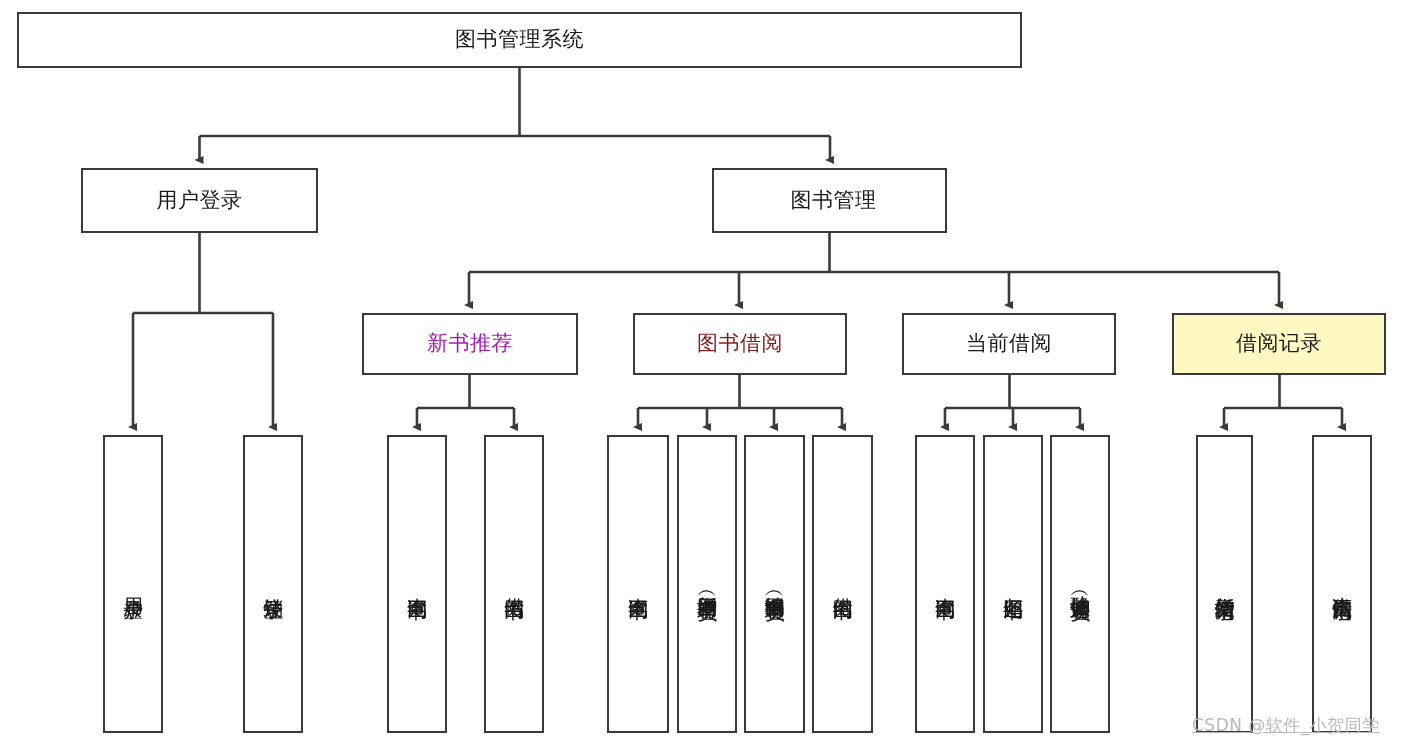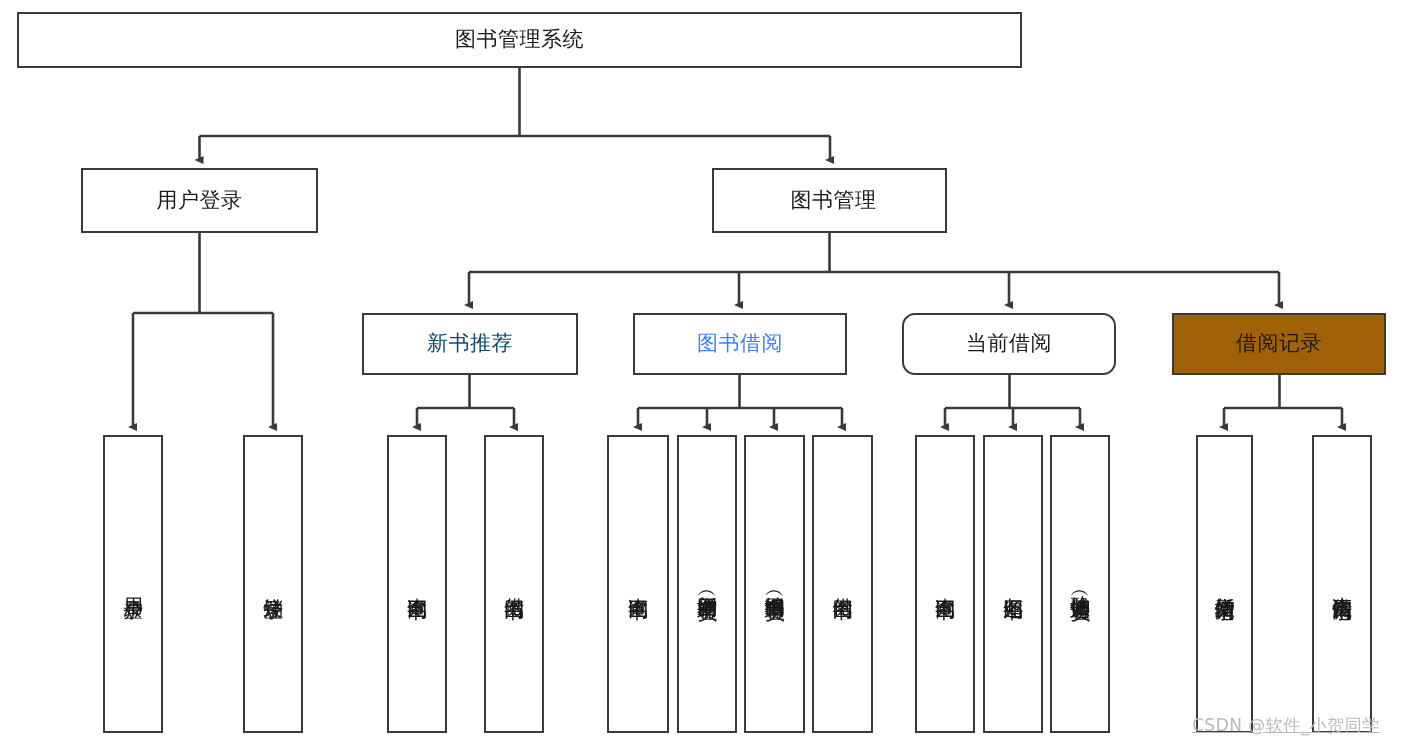--- a/index.html
+++ b/index.html
@@ -114,24 +114,24 @@
       <path d="M1224,408 L1224,427" marker-end="url(#arrow)"></path>
       <path d="M1342,408 L1342,427" marker-end="url(#arrow)"></path>
     </g>
   </svg>
 
   <div class="node horiz" id="node-root" style="left: 17px; top: 12px; width: 1005px; height: 56px; border-color: rgb(58, 58, 58); background: rgb(255, 255, 255); color: rgb(26, 26, 26);">图书管理系统</div>
 
   <div class="node horiz" id="node-l2-0" style="left: 81px; top: 168px; width: 237px; height: 65px; border-color: rgb(58, 58, 58); background: rgb(255, 255, 255); color: rgb(26, 26, 26);">用户登录</div>
   <div class="node horiz" id="node-l2-1" style="left: 712px; top: 168px; width: 235px; height: 65px; border-color: rgb(58, 58, 58); background: rgb(255, 255, 255); color: rgb(26, 26, 26); padding-left: 8px;">图书管理</div>
 
-  <div class="node horiz" id="node-l3-0" style="left: 362px; top: 313px; width: 216px; height: 62px; border-color: rgb(58, 58, 58); background: rgb(255, 255, 255); color: #0c4a6e;">新书推荐</div>
-  <div class="node horiz" id="node-l3-1" style="left: 633px; top: 313px; width: 214px; height: 62px; border-color: rgb(58, 58, 58); background: rgb(255, 255, 255); color: #3b82f6;">图书借阅</div>
-  <div class="node horiz" id="node-l3-2" style="left: 902px; top: 313px; width: 214px; height: 62px; border-color: rgb(58, 58, 58); background: rgb(255, 255, 255); color: rgb(26, 26, 26); border-radius: 13px;">当前借阅</div>
-  <div class="node horiz" id="node-l3-3" style="left: 1172px; top: 313px; width: 214px; height: 62px; border-color: rgb(58, 58, 58); background: #a16207; color: rgb(26, 26, 26);">借阅记录</div>
+  <div class="node horiz" id="node-l3-0" style="left: 362px; top: 313px; width: 216px; height: 62px; border-color: rgb(58, 58, 58); background: rgb(255, 255, 255); color: #a21caf;">新书推荐</div>
+  <div class="node horiz" id="node-l3-1" style="left: 633px; top: 313px; width: 214px; height: 62px; border-color: rgb(58, 58, 58); background: rgb(255, 255, 255); color: #7f1d1d;">图书借阅</div>
+  <div class="node horiz" id="node-l3-2" style="left: 902px; top: 313px; width: 214px; height: 62px; border-color: rgb(58, 58, 58); background: rgb(255, 255, 255); color: rgb(26, 26, 26);">当前借阅</div>
+  <div class="node horiz" id="node-l3-3" style="left: 1172px; top: 313px; width: 214px; height: 62px; border-color: rgb(58, 58, 58); background: #fef9c3; color: rgb(26, 26, 26);">借阅记录</div>
 
   <div class="node vert" id="node-leaf-0" style="left: 103px; top: 435px; width: 60px; height: 298px; border-color: rgb(58, 58, 58); background: rgb(255, 255, 255); color: rgb(26, 26, 26);">
     <span class="vtext">用户登录</span>
   </div>
   <div class="node vert" id="node-leaf-1" style="left: 243px; top: 435px; width: 60px; height: 298px; border-color: rgb(58, 58, 58); background: rgb(255, 255, 255); color: rgb(26, 26, 26);">
     <span class="vtext">注销登录</span>
   </div>
   <div class="node vert" id="node-leaf-2" style="left: 387px; top: 435px; width: 60px; height: 298px; border-color: rgb(58, 58, 58); background: rgb(255, 255, 255); color: rgb(26, 26, 26);">
     <span class="vtext">查询图书</span>
   </div>

